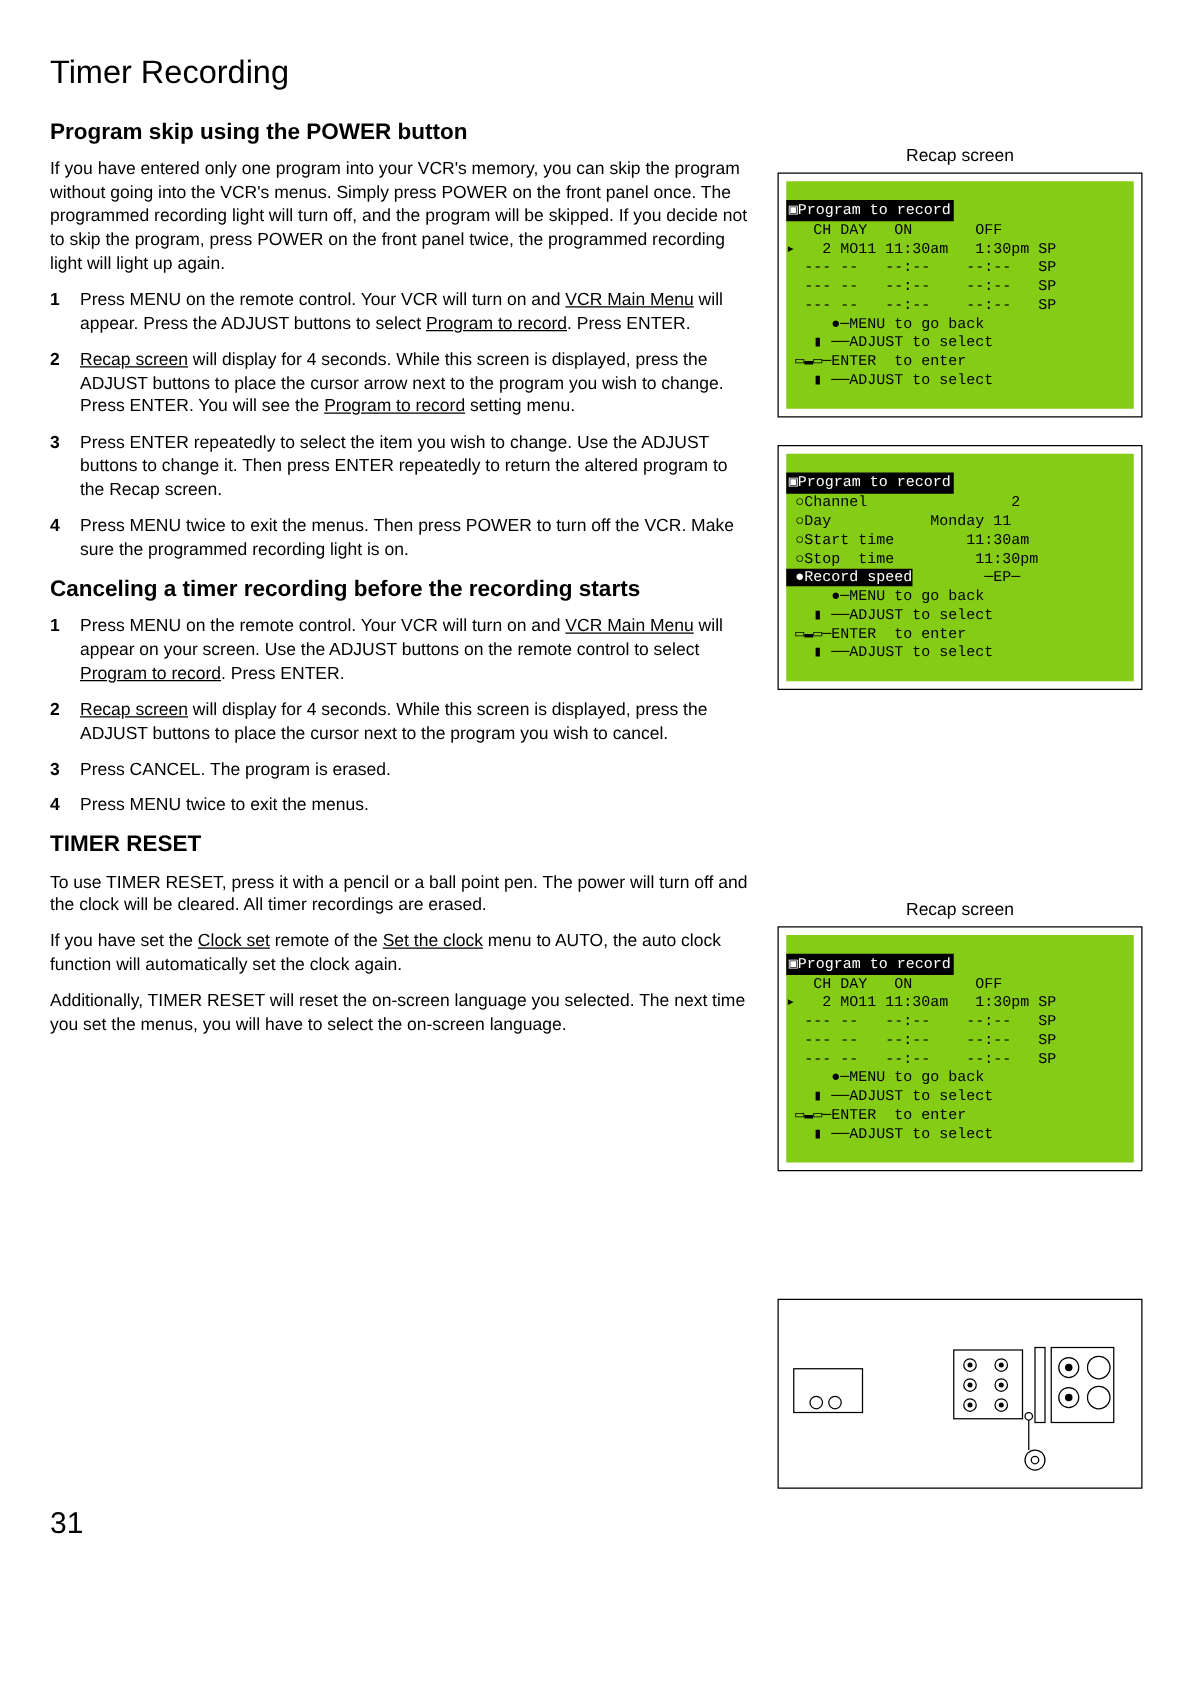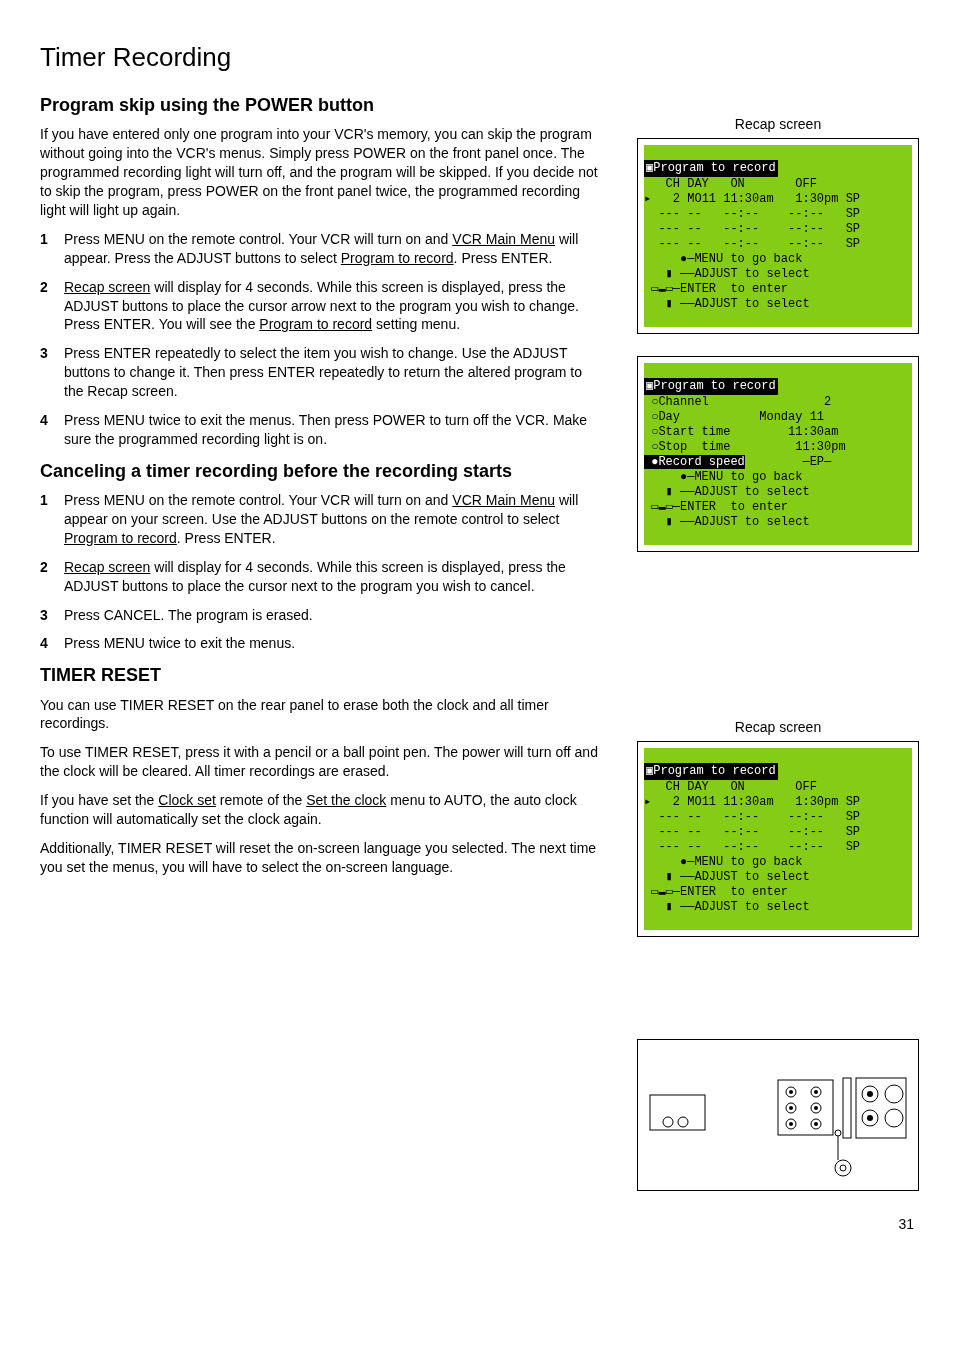--- a/index.html
+++ b/index.html
@@ -19,21 +19,21 @@
   h2 {
     font-size: 18px;
     font-weight: bold;
     margin: 0 0 8px 0;
   }
   h2.upper {
     font-size: 18px;
   }
   .cols {
     display: flex;
-    gap: 37px;
+    gap: 22px;
   }
   .left {
     flex: 0 0 560px;
   }
   .right {
     flex: 1;
     display: flex;
     flex-direction: column;
   }
   p { margin: 0 0 10px 0; }
@@ -78,23 +78,23 @@
     border: 1px solid #000;
     padding: 10px;
     display: flex;
     gap: 8px;
     align-items: flex-end;
     margin-top: auto;
     position: relative;
     height: 130px;
   }
   .page-num {
-    text-align: right;
-    font-size: 14px;
-    margin-top: 24px;
+    text-align: left;
+    font-size: 24px;
+    margin-top: 12px;
   }
 </style>
 </head>
 <body>
 
 <h1>Timer Recording</h1>
 
 <div class="cols">
   <div class="left">
 
@@ -140,21 +140,20 @@
     <div class="step">
       <div class="step-num">3</div>
       <div class="step-body">Press CANCEL.  The program is erased.</div>
     </div>
     <div class="step">
       <div class="step-num">4</div>
       <div class="step-body">Press MENU twice to exit the menus.</div>
     </div>
 
     <h2 class="upper">TIMER RESET</h2>
-    <p>You can use TIMER RESET on the rear panel to erase both the clock and all timer recordings.</p>
     <p>To use TIMER RESET, press it with a pencil or a ball point pen.  The power will turn off and the clock will be cleared.  All timer recordings are erased.</p>
     <p>
       <span>If you have set the </span><span class="u">Clock set</span><span> remote of the </span><span class="u">Set the clock</span><span> menu to AUTO, the auto clock function will automatically set the clock again.</span>
     </p>
     <p>Additionally, TIMER RESET will reset the on-screen language you selected.  The next time you set the menus, you will have to select the on-screen language.</p>
 
   </div>
 
   <div class="right">
     <div style="height:18px"></div>

